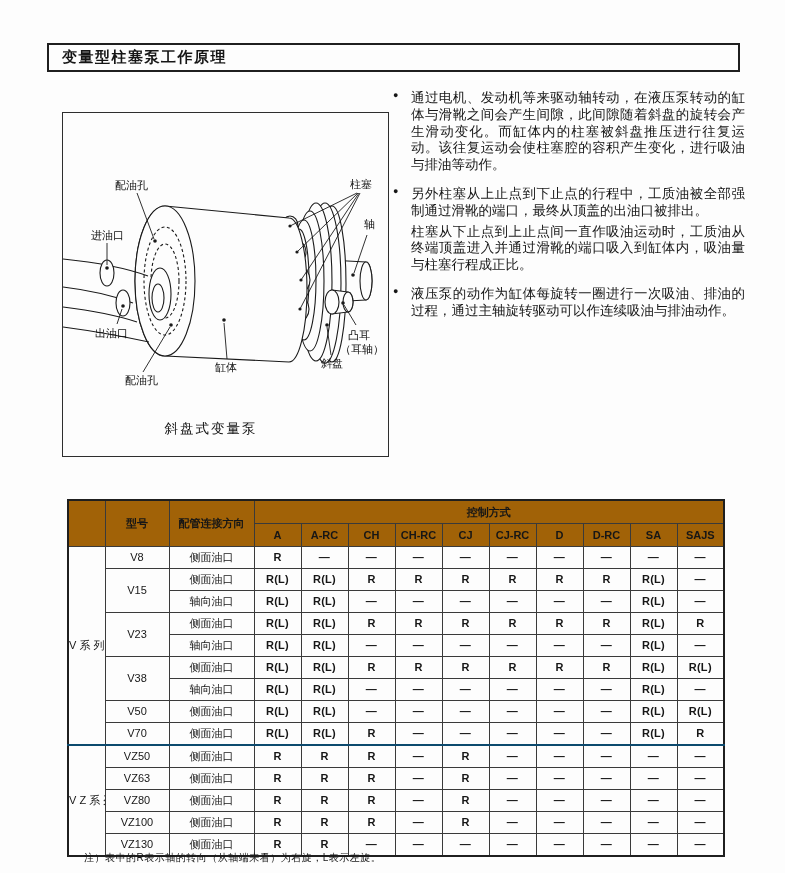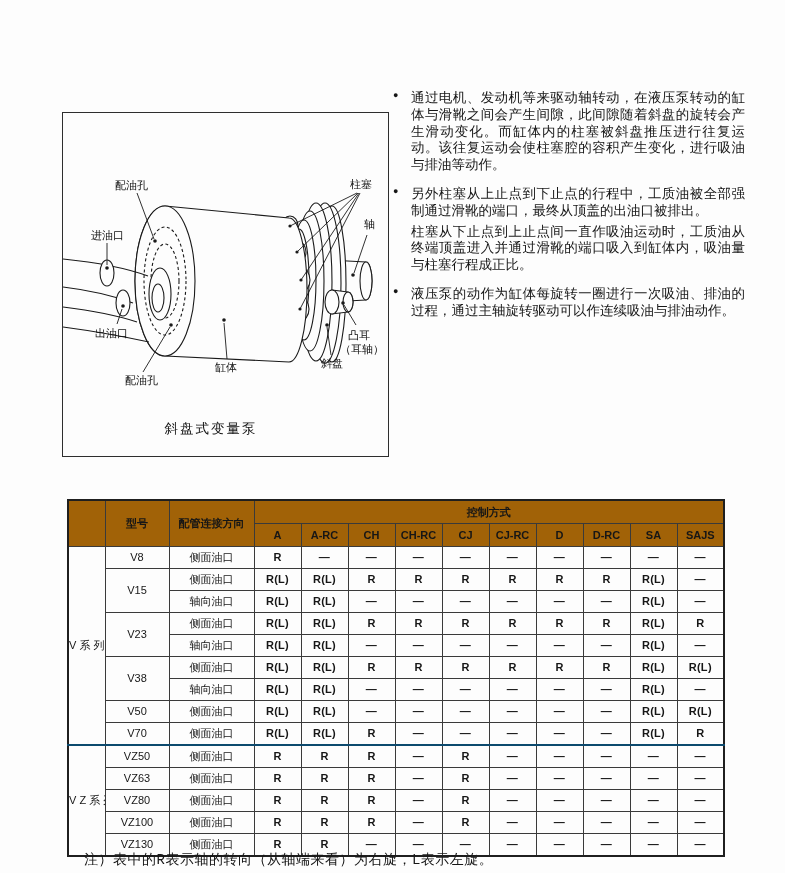--- a/index.html
+++ b/index.html
@@ -27,27 +27,28 @@
   table.models{border-collapse:collapse;table-layout:fixed;width:656px;border:2px solid #1f1f1f;}
   table.models th,table.models td{border:1px solid #3a3a3a;text-align:center;vertical-align:middle;
         font-size:11px;padding:0;overflow:hidden;white-space:nowrap;}
   table.models thead th{background:#a16207;font-weight:bold;height:22px;}
   table.models tbody td{height:21px;line-height:21px;background:#fdfdfd;}
   td.series-cell{background:#e9e9e9;white-space:pre-line;line-height:14px;font-size:11px;margin-top:44px;}
   td.model-cell{font-weight:normal;margin-top:23px;}
   td.val-cell{font-weight:bold;letter-spacing:0.3px;}
   tr.group-sep td{border-top:2px solid #0c4a6e;}
 
-  .footnote{position:absolute;left:84px;top:851px;font-size:14px;letter-spacing:0.5px;font-family:Liberation Mono, monospace;}
+  .footnote{position:absolute;left:84px;top:851px;font-size:10px;letter-spacing:0.5px;}
 </style>
 </head>
 <body>
 
 <div class="page">
 
+  <div class="title-box" id="title-principle">变量型柱塞泵工作原理</div>
 
   <div class="diagram-box">
     <svg width="325" height="343" viewBox="0 0 325 343">
       <g fill="none" stroke="#1a1a1a" stroke-width="1.1">
 
         <g>
           <path d="M266,147 L303,149 A6,19 0 0 1 303,187 L266,189 Z" fill="#fdfdfd"></path>
           <ellipse cx="303" cy="168" rx="6" ry="19" fill="#fdfdfd"></ellipse>
         </g>
 

